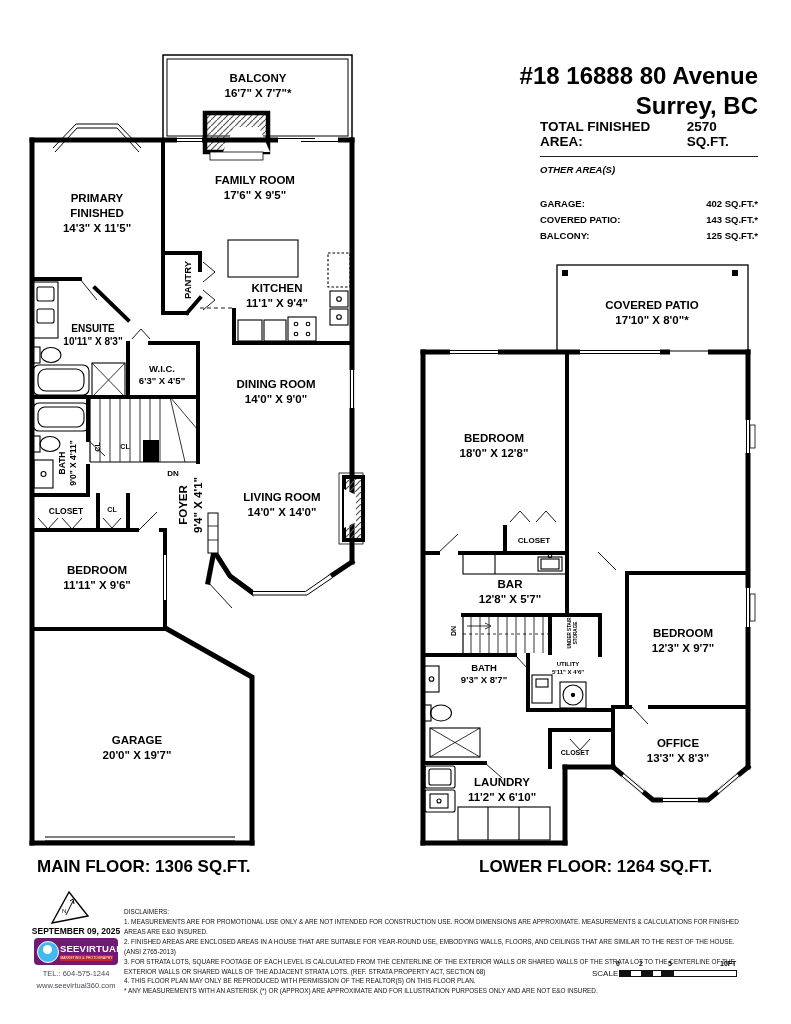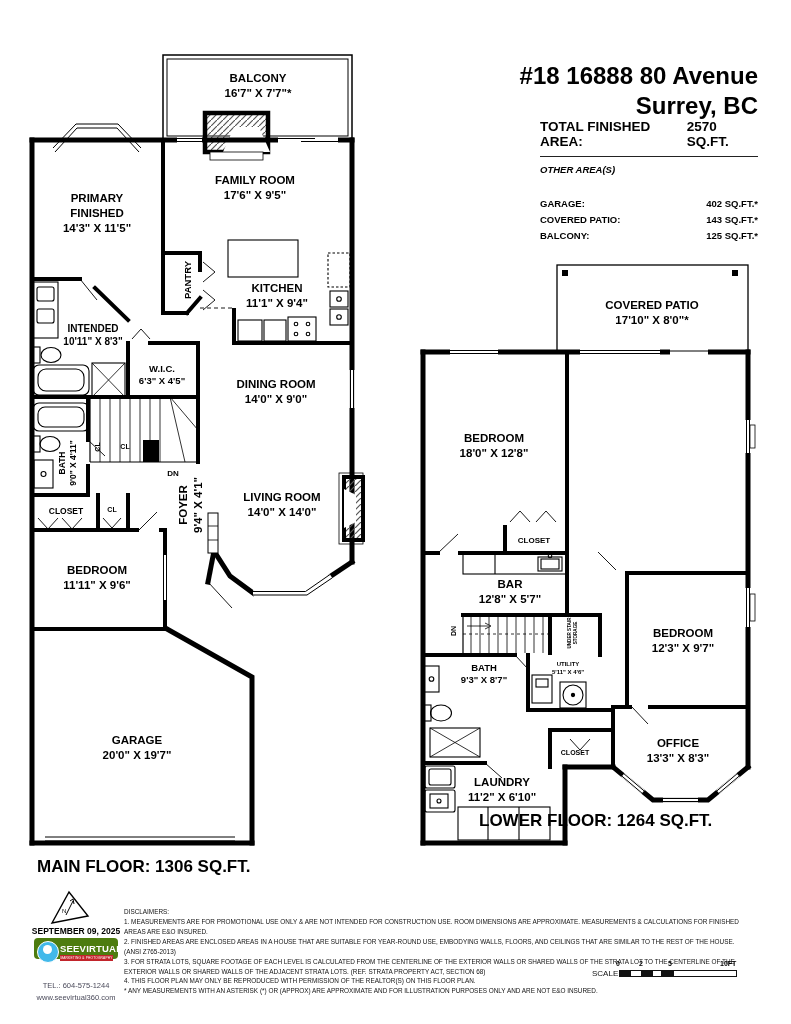--- a/index.html
+++ b/index.html
@@ -18,26 +18,26 @@
   .room-label{position:absolute;transform:translate(-50%,-50%);text-align:center;font-weight:bold;font-size:11.5px;line-height:1.3;white-space:nowrap;z-index:3;}
   .room-label .nm{white-space:nowrap;}
   .wrap100 .nm{white-space:normal;width:100px;}
   .rot{transform:translate(-50%,-50%) rotate(-90deg);}
   .f10{font-size:10px;} .f9{font-size:9.5px;} .f85{font-size:8.5px;} .f8{font-size:8px;} .f7{font-size:7px;} .f6{font-size:6px;}
   .tinyrot{font-size:4.6px;line-height:1.2;}
   .tinyrot .nm{white-space:normal;width:34px;}
   .floor-title{position:absolute;font-weight:bold;font-size:17px;}
   
   .date-label{position:absolute;left:31px;top:926px;width:90px;text-align:center;font-weight:bold;font-size:8.5px;}
-  .logo{position:absolute;left:34px;top:938px;width:84px;height:21px;background:#4d7c0f;border-radius:4px;}
+  .logo{position:absolute;left:34px;top:938px;width:84px;height:27px;background:#701a75;border-radius:4px;}
   .logo-circle{position:absolute;left:3px;top:3px;width:20px;height:20px;border-radius:50%;background:#41b9ea;border:1px solid #fff;}
   .logo-circle-inner{position:absolute;left:5px;top:3px;width:9px;height:9px;border-radius:50%;background:#fff;}
   .logo-text{position:absolute;left:26px;top:5px;color:#fff;font-weight:bold;font-size:9.5px;letter-spacing:.2px;}
   .logo-sub{position:absolute;left:26px;top:16.5px;width:53px;height:6px;background:#c2242b;color:#fff;font-size:3.2px;text-align:center;line-height:6px;letter-spacing:.2px;}
-  .contact{position:absolute;width:92px;text-align:center;font-size:7.5px;color:#4a4a5a;margin-top:12px;}
+  .contact{position:absolute;width:92px;text-align:center;font-size:7.5px;color:#4a4a5a;}
   .disclaimers{position:absolute;left:124px;top:907px;width:620px;font-size:6.4px;line-height:1.55;color:#111;}
   .scalebox{position:absolute;left:592px;top:960px;width:160px;height:22px;font-size:8px;}
   .scale-label{position:absolute;left:0;top:9px;font-size:8px;color:#111;}
   .scale-bar{position:absolute;left:27px;top:10px;width:116px;height:5px;border:1px solid #111;background:#fff;}
   .scale-seg{position:absolute;top:0;height:5px;background:#111;}
   .scale-tick{position:absolute;top:0;font-size:7px;font-weight:bold;}
 </style>
 </head>
 <body>
 
@@ -220,21 +220,21 @@
     <div>17'6" X 9'5"</div>
   </div>
   <div class="room-label rot f9" style="left:163px;top:232px;">
     <div class="nm">PANTRY</div>
   </div>
   <div class="room-label" style="left:252px;top:248px;">
     <div class="nm">KITCHEN</div>
     <div>11'1" X 9'4"</div>
   </div>
   <div class="room-label f10" style="left:68px;top:287px;">
-    <div class="nm">INTENDED</div>
+    <div class="nm">ENSUITE</div>
     <div>10'11" X 8'3"</div>
   </div>
   <div class="room-label f9" style="left:137px;top:327px;">
     <div class="nm">W.I.C.</div>
     <div>6'3" X 4'5"</div>
   </div>
   <div class="room-label" style="left:251px;top:344px;">
     <div class="nm">DINING ROOM</div>
     <div>14'0" X 9'0"</div>
   </div>
@@ -431,21 +431,21 @@
   <div class="room-label f7" style="left:155px;top:495px;">
     <div class="nm">CLOSET</div>
   </div>
   <div class="room-label" style="left:82px;top:532px;">
     <div class="nm">LAUNDRY</div>
     <div>11'2" X 6'10"</div>
   </div>
 </div>
 
 <div class="floor-title" style="left:37px;top:857px;">MAIN FLOOR: 1306 SQ.FT.</div>
-<div class="floor-title" style="left:479px;top:811px;">LOWER FLOOR: 1264 SQ.FT.</div>
+<div class="floor-title" style="left:479px;top:857px;">LOWER FLOOR: 1264 SQ.FT.</div>
 
 <svg class="abs" style="left:48px;top:889px;" width="46" height="38" viewBox="0 0 46 38">
   <polygon points="4,34 21,3 40,27" fill="#fff" stroke="#000" stroke-width="1.4"></polygon>
   <path d="M18,26 L25,12" stroke="#000" stroke-width="1"></path>
   <path d="M22,12 L25,10 L26,15" fill="none" stroke="#000" stroke-width="1"></path>
   <text x="14" y="24" font-size="6" font-family="Liberation Sans, sans-serif">N</text>
 </svg>
 
 <div class="date-label">SEPTEMBER 09, 2025</div>
 

